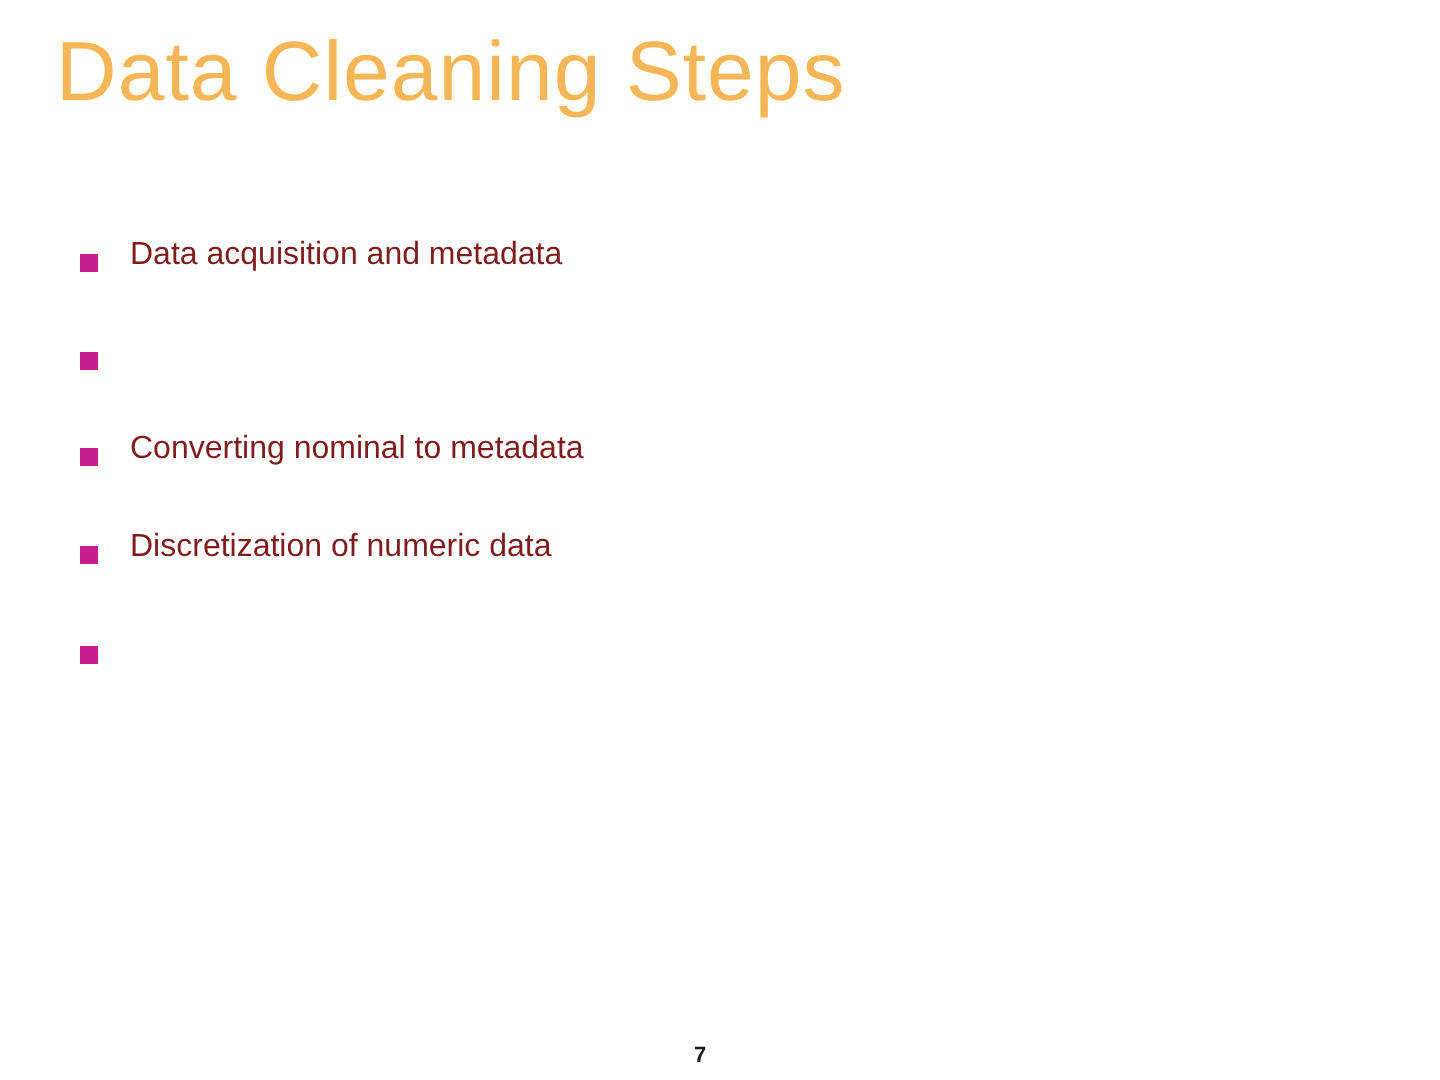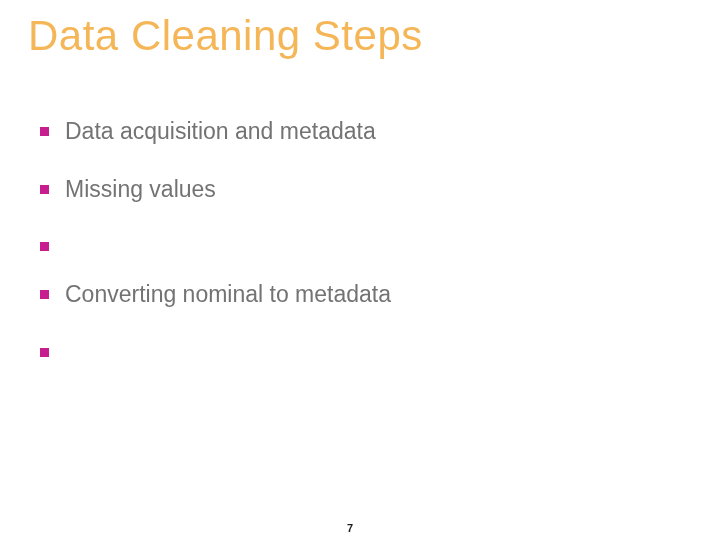--- a/index.html
+++ b/index.html
@@ -40,22 +40,22 @@
   }
   .bullet-marker {
     width: 9px;
     height: 9px;
     background: #c61e8e;
     margin-top: 9px;
     margin-right: 16px;
     flex-shrink: 0;
   }
   .bullet-text {
-    font-size: 23px;
-    color: #737373;
+    font-size: 16px;
+    color: #7f1d1d;
     line-height: 1.2;
   }
   .page-number {
     position: absolute;
     bottom: 6px;
     left: 0;
     right: 0;
     text-align: center;
     font-size: 11px;
     font-weight: bold;
@@ -69,34 +69,34 @@
 
   <div class="title">Data Cleaning Steps</div>
 
   <div class="bullets">
 
     <div class="bullet-row">
       <div class="bullet-marker"></div>
       <div class="bullet-text">Data acquisition and metadata</div>
     </div>
 
-    <div class="bullet-row">
-      <div class="bullet-marker"></div>
-      <div class="bullet-text">Missing values</div>
-    </div>
 
     <div class="bullet-row">
       <div class="bullet-marker"></div>
     </div>
 
     <div class="bullet-row">
       <div class="bullet-marker"></div>
       <div class="bullet-text">Converting nominal to metadata</div>
     </div>
 
+    <div class="bullet-row">
+      <div class="bullet-marker"></div>
+      <div class="bullet-text">Discretization of numeric data</div>
+    </div>
 
     <div class="bullet-row">
       <div class="bullet-marker"></div>
     </div>
 
   </div>
 
   <div class="page-number">7</div>
 
 </div>

